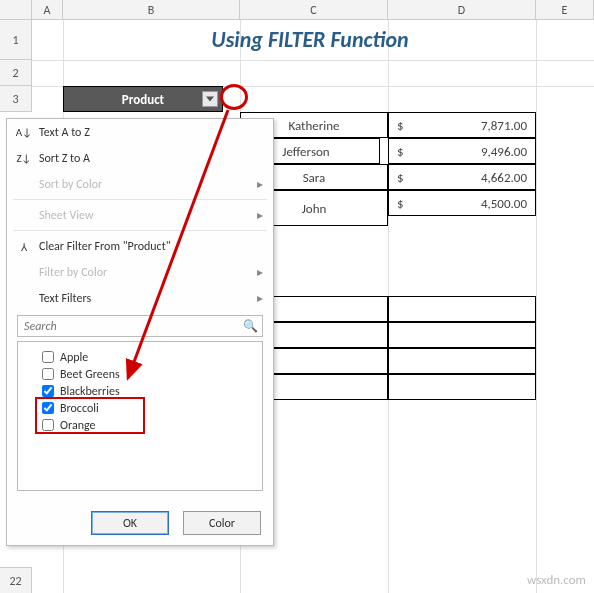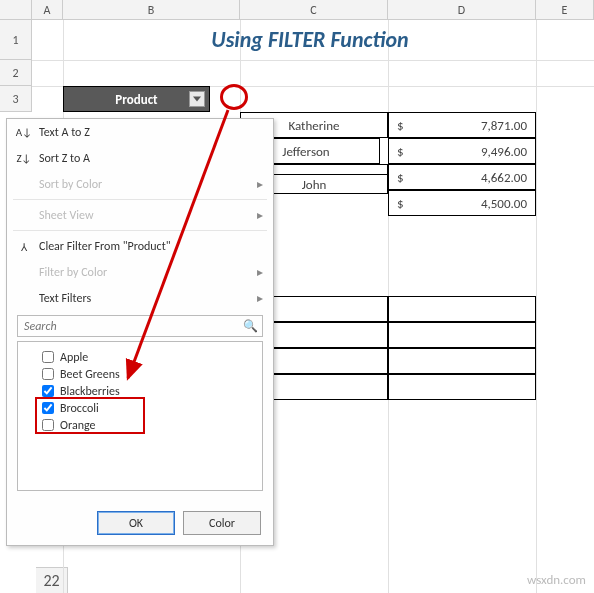--- a/index.html
+++ b/index.html
@@ -32,29 +32,29 @@
 .mrow.dis { color: #bbb; }
 .mrow .lbl { flex: 1; }
 .chev { color: #888; }
 .sep { height: 1px; background: #e5e5e5; margin: 2px 6px; }
 .srch { display:flex; align-items:center; border: 1px solid #bbb; margin: 4px 10px; height: 22px; padding: 0 4px; }
 .srch input { border:0; outline:0; flex:1; font-size:12px; font-style:italic; color:#888; background:transparent; }
 .tree { margin: 2px 10px 4px 10px; border: 1px solid #bbb; height: 150px; padding: 6px 4px; background:#fff; position:relative; overflow:hidden; }
 .trow { display:flex; align-items:center; height:17px; gap:4px; font-size:12px; color:#333; }
 .trow input[type=checkbox] { margin:0 2px 0 20px; width:12px; height:12px; }
 .redbox { position:absolute; border:2px solid #d00000; }
-.btns { position:absolute; bottom:10px; right:12px; display:flex; gap:8px; }
+.btns { position:absolute; bottom:10px; right:12px; display:flex; gap:14px; }
 .btn { width:78px; height:24px; border:1px solid #999; background:#f2f2f2; font-size:12px; display:flex; align-items:center; justify-content:center; }
 .btn.primary { border:1px solid #2a6fc9; box-shadow: inset 0 0 0 1px #7bb0ea; }
 
 .arrow-svg { position:absolute; pointer-events:none; }
 
 .watermark { position:absolute; bottom:6px; right:8px; font-size:13px; color:#bbb;text-align:right; }
 
-.row22 { position:absolute; left:0; bottom:0; width:32px; height:26px; background:#f3f3f3; border-top:1px solid #ccc; border-right:1px solid #ccc; display:flex; align-items:center; justify-content:center; font-size:16px; color:#555;margin-left:36px;}
+.row22 { position:absolute; left:0; bottom:0; width:32px; height:26px; background:#f3f3f3; border-top:1px solid #ccc; border-right:1px solid #ccc; display:flex; align-items:center; justify-content:center; font-size:12px; color:#555;}
 .guttergreen { position:absolute; left:6px; width:18px; height:18px; border:1px solid #8bc34a; background:#fff; display:flex; align-items:center; justify-content:center; }
 .guttergreen::after { content:"✓"; color:#4caf50; font-size:12px; }
 
 .sorticon { width:14px; display:inline-flex; justify-content:center; font-size:11px; }
 </style>
 </head>
 <body>
 
 <div class="selectall"></div>
 <div class="colhead" style="left:32px;width:31px">A</div>
@@ -70,21 +70,21 @@
 
 <div class="grid-line-v" style="left:63px"></div>
 <div class="grid-line-v" style="left:240px"></div>
 <div class="grid-line-v" style="left:388px"></div>
 <div class="grid-line-v" style="left:536px"></div>
 <div class="grid-line-h" style="top:60px"></div>
 <div class="grid-line-h" style="top:86px"></div>
 
 <div class="cell title" style="left:150px; top:24px; width:320px; height:30px; justify-content:center;">Using FILTER Function</div>
 
-<div class="cell hdr" style="left:63px; top:86px; width:147px; height:26px;">
+<div class="cell hdr" style="left:63px; top:86px; width:160px; height:26px;">
   <span>Product</span>
   <span class="filter-btn">
     <svg viewBox="0 0 10 10">
         <polygon points="0,2 10,2 5,8" fill="#555"></polygon>
       </svg>
   </span>
 </div>
 <div class="circle" style="left:220px; top:84px;"></div>
 
 <div class="cell hdr" style="left:240px; top:86px; width:148px; height:26px;">
@@ -115,21 +115,21 @@
     <span>$</span>
     <span>9,496.00</span>
   </div>
 
 <div class="cell tcell c" style="left:240px; top:164px; width:148px; height:26px;">Sara</div>
 <div class="cell tcell sp" style="left:388px; top:164px; width:148px; height:26px;">
     <span>$</span>
     <span>4,662.00</span>
   </div>
 
-<div class="cell tcell c" style="left:240px; top:174px; width:148px; height:20px;text-align:center;">John</div>
+<div class="cell tcell c" style="left:240px; top:190px; width:148px; height:36px;text-align:center;">John</div>
 <div class="cell tcell sp" style="left:388px; top:190px; width:148px; height:26px;">
     <span>$</span>
     <span>4,500.00</span>
   </div>
 
 <div class="cell hdr" style="left:240px; top:270px; width:148px; height:26px; justify-content:flex-start; padding-left:4px;">iltered List1</div>
 <div class="cell hdr" style="left:388px; top:270px; width:148px; height:26px;">Filtered List2</div>
 
 <div class="cell tcell" style="left:240px; top:296px; width:148px; height:26px;"></div>
 <div class="cell tcell" style="left:388px; top:296px; width:148px; height:26px;"></div>

